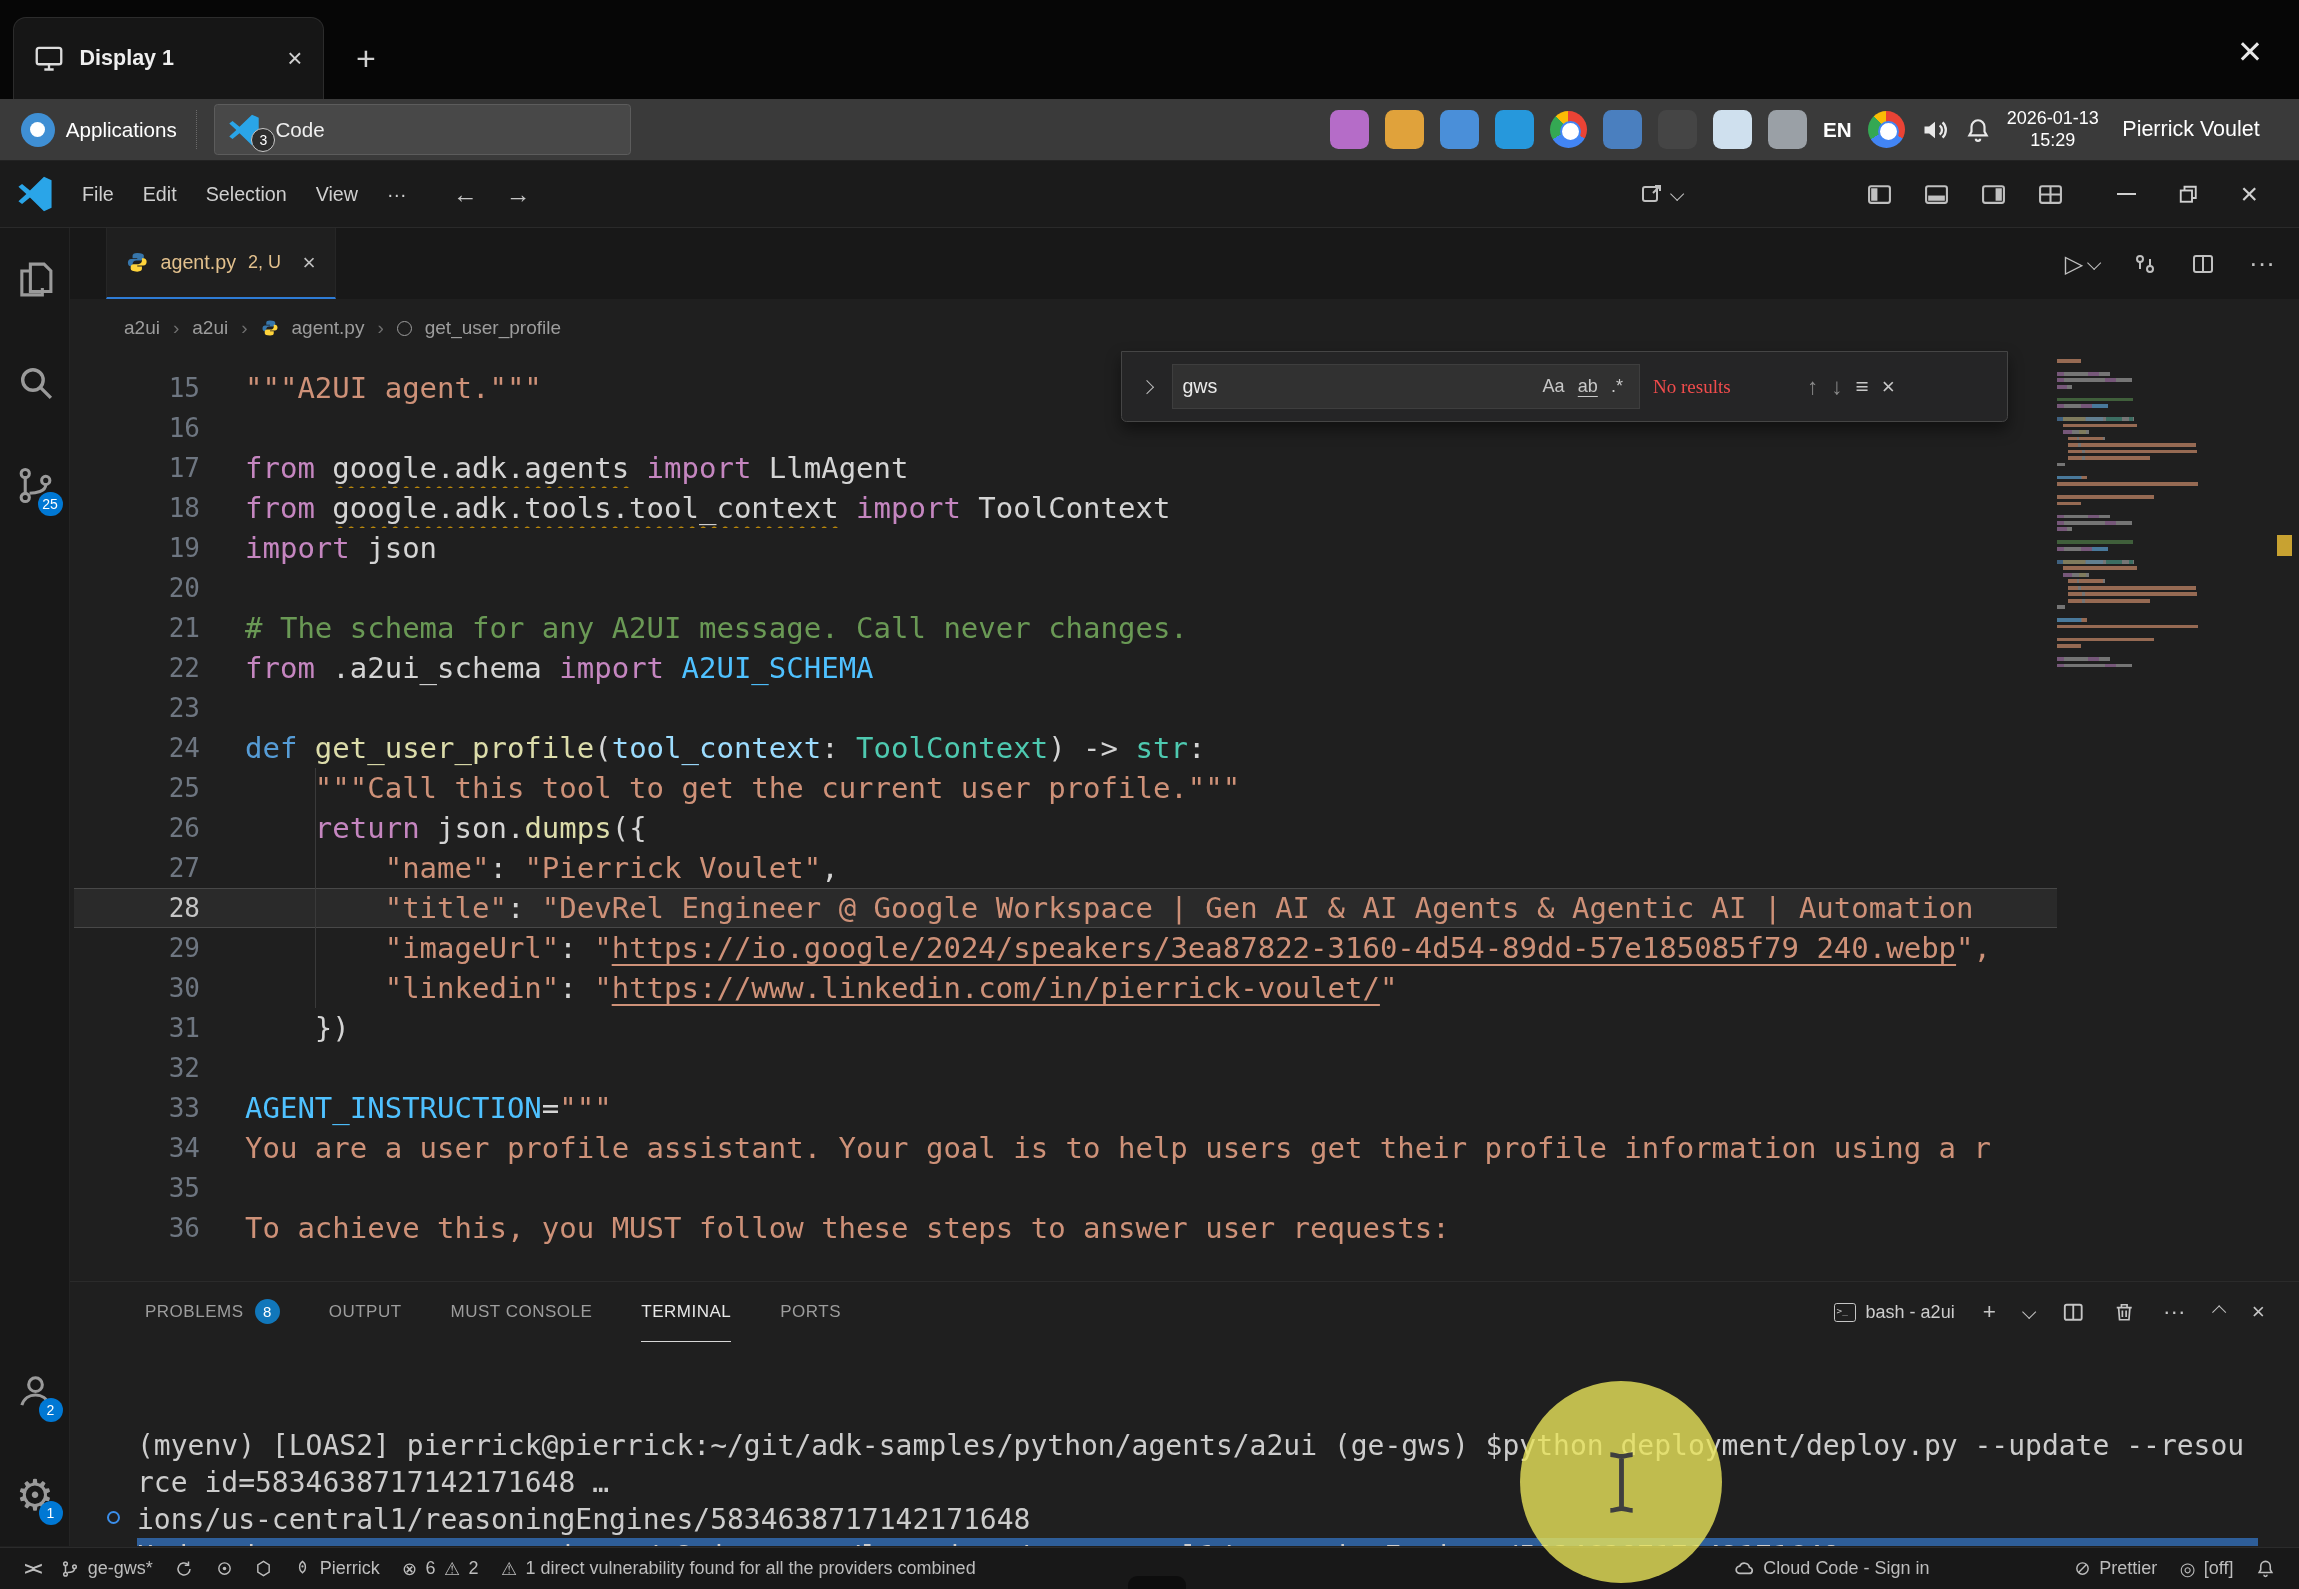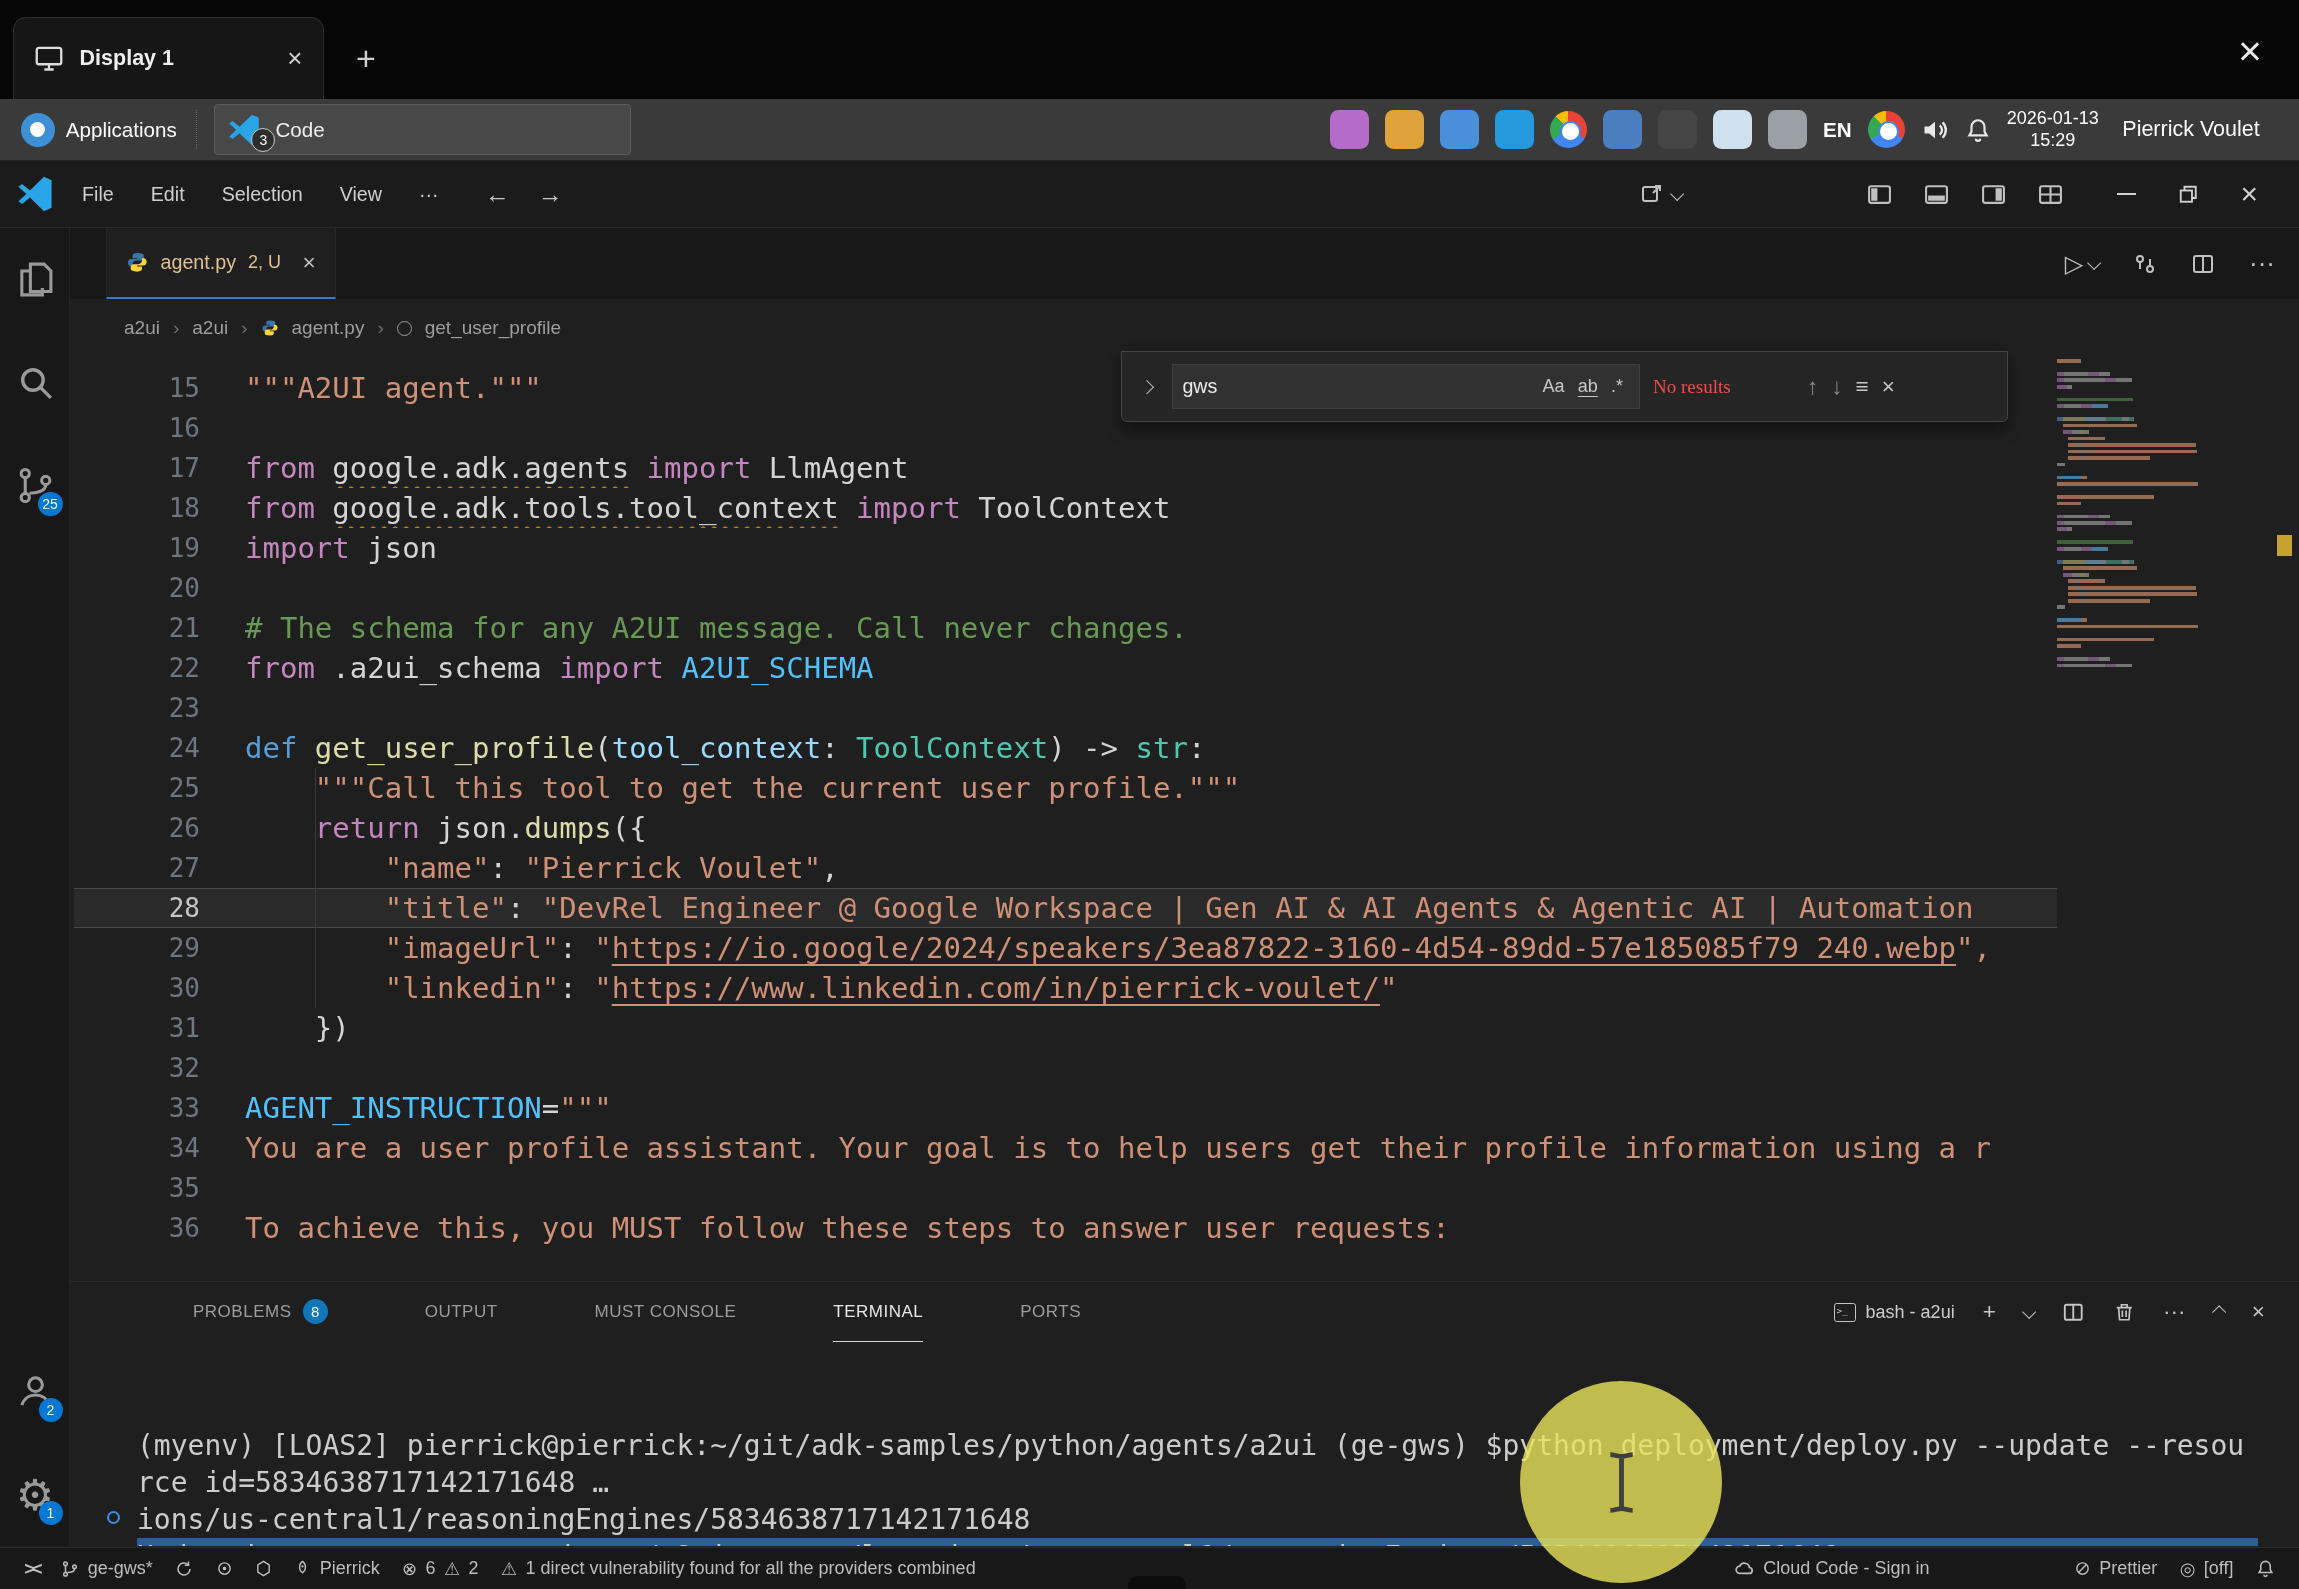--- a/index.html
+++ b/index.html
@@ -42,21 +42,21 @@
     border-radius:50%; background:#fff; border:2.8px solid #4285f4; }
   .lang-label { color:#fff; font-weight:bold; font-size:20.6px; }
   .clock { color:#fff; font-size:18px; line-height:21.5px; text-align:center; }
   .user-label { color:#fff; font-size:21.5px; margin:0 20.6px 0 7.5px; }
 
   
   #vscode { position:absolute; left:0; top:161px; width:2299px; height:1428px; background:#1f1f1f; }
   .titlebar { position:relative; height:67px; background:#1b1b1b; border-bottom:0.9px solid #2a2a2a;
     display:flex; align-items:center; }
   .vsc-logo { margin-left:17px; }
-  .menus { display:flex; gap:9px; margin-left:15px; }
+  .menus { display:flex; gap:1px; margin-left:15px; }
   .menu-item { padding:7.5px 14px; color:#cfcfcf; font-size:19.7px; border-radius:5.6px; }
   .nav-arrows { display:flex; gap:28px; margin-left:32px; color:#c5c5c5; font-size:25px; }
   .cmd-center { position:absolute; left:719px; top:11.2px; width:880px; height:44px; background:#232323;
     border:0.9px solid#4a4a4a; border-radius:9.4px; display:flex; align-items:center; justify-content:center;
     gap:11.2px; color:#c2c2c2; font-size:19.7px; }
   .session-icon { position:absolute; left:1640px; top:0; height:100%; display:flex; align-items:center; gap:7.5px; }
   .layout-icons { position:absolute; right:236px; top:0; height:100%; display:flex; align-items:center; gap:32px; }
   .win-controls { position:absolute; right:0; top:0; width:223px; height:100%;
     display:flex; align-items:center; justify-content:space-evenly; color:#d0d0d0; }
   .wc-min { width:19px; height:1.9px; background:#d0d0d0; }
@@ -131,21 +131,21 @@
   .minimap { position:absolute; top:0; right:32px; width:210px; height:100%; overflow:hidden; }
   .mm-row { display:flex; height:3.7px; margin-bottom:2.8px; opacity:.7; }
   .mm-row span { height:3.7px; flex:none; }
   .overview-ruler { position:absolute; top:0; right:0; width:32px; height:100%; }
   .ov-mark { position:absolute; right:7.5px; width:15px; height:20.6px; top:178px; background:#c8a231; }
 
   
   .panel { height:265px; background:#1f1f1f; border-top:0.9px solid #2b2b2b; display:flex; flex-direction:column; }
   .panel-tabs { height:60px; display:flex; align-items:stretch; padding-left:75px; gap:49px; }
   .ptab { display:flex; align-items:center; gap:11.2px; color:#9d9d9d; font-size:17px; letter-spacing:0.5px;
-    border-bottom:1.9px solid transparent;margin-left:48px; }
+    border-bottom:1.9px solid transparent; }
   .ptab.active { color:#e7e7e7; border-bottom-color:#d7d7d7; }
   .pbadge { min-width:25px; height:25px; border-radius:50%; background:#1177bb; color:#fff; font-size:15px;
     display:flex; align-items:center; justify-content:center; letter-spacing:0; }
   .panel-actions { margin-left:auto; margin-right:34px; display:flex; align-items:center; gap:28px; color:#c5c5c5; }
   .term-chip { display:flex; align-items:center; gap:9.4px; font-size:18px; color:#cccccc; }
   .term-chip-icon { width:22.5px; height:19px; border:1.9px solid #c5c5c5; border-radius:2.8px;
     font-size:9.4px; line-height:14px; text-align:left; padding-left:1.9px; color:#c5c5c5;
     font-family:"DejaVu Sans Mono", monospace; }
   .pa-glyph { font-size:22.5px; }
 

